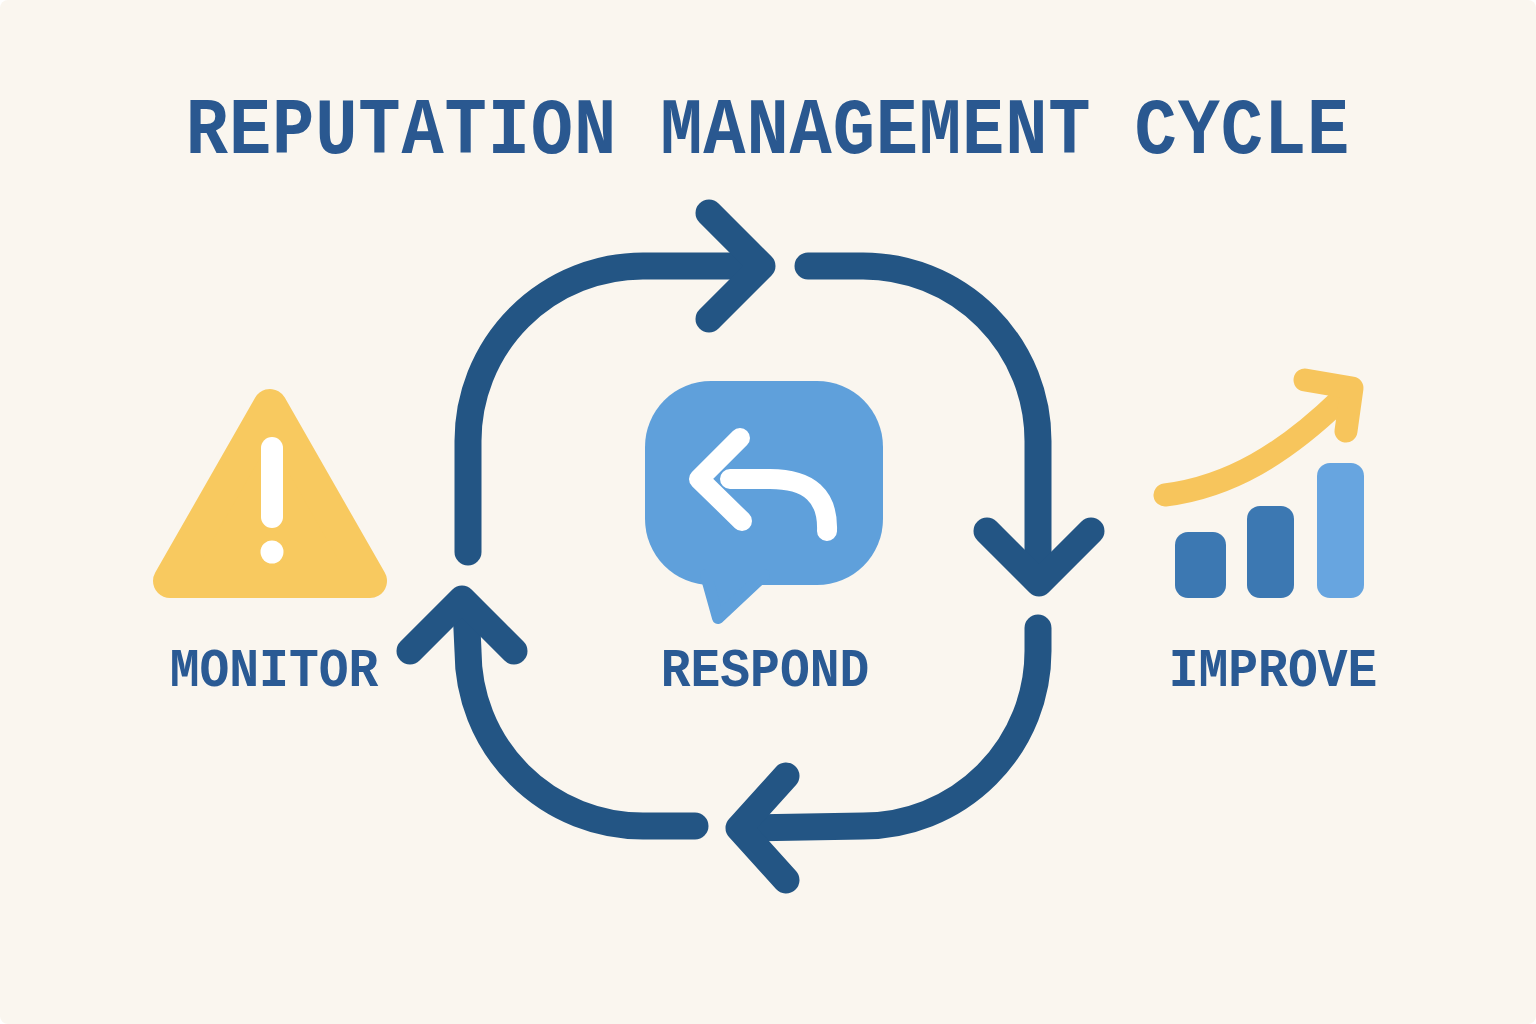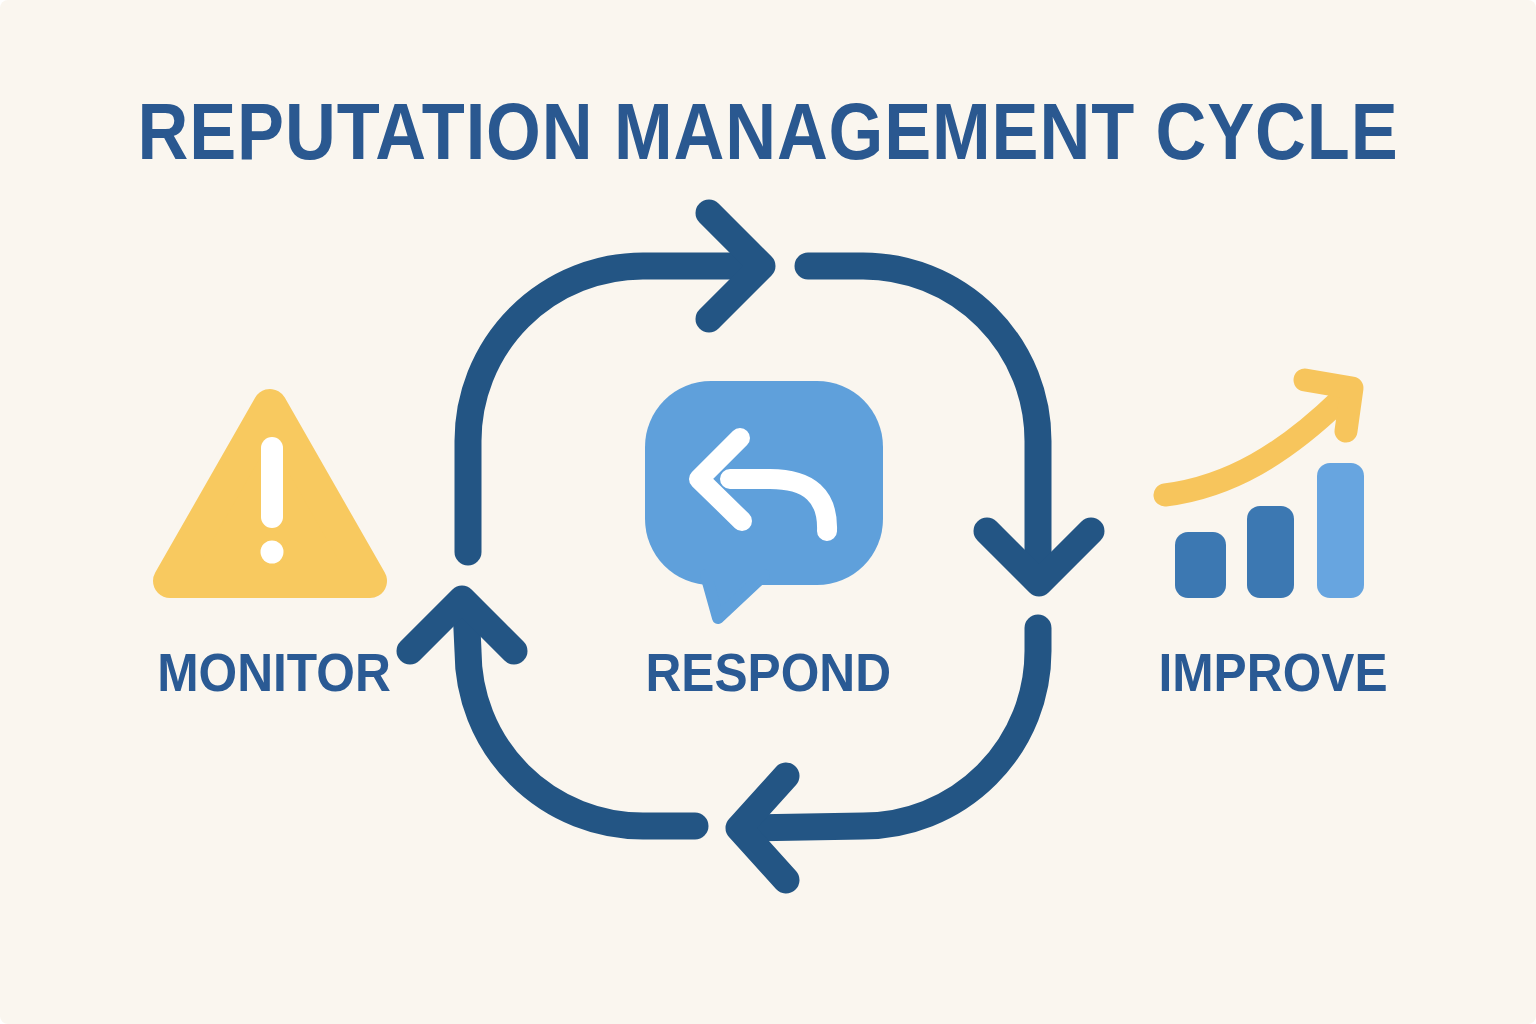--- a/index.html
+++ b/index.html
@@ -5,21 +5,21 @@
   html, body {
     margin: 0;
     padding: 0;
   }
   .canvas {
     position: relative;
     width: 1536px;
     height: 1024px;
     background: var(--background, #FAF6EF);
     overflow: hidden;
-    font-family: Liberation Sans, sans-serif;
+    font-family: Liberation Mono, monospace;
     border-radius: 8px;
   }
   .page-title {
     position: absolute;
     top: 86px;
     left: 50%;
     transform: translateX(-50%) scaleX(0.88);
     transform-origin: center;
     white-space: nowrap;
     font-size: 80px;

